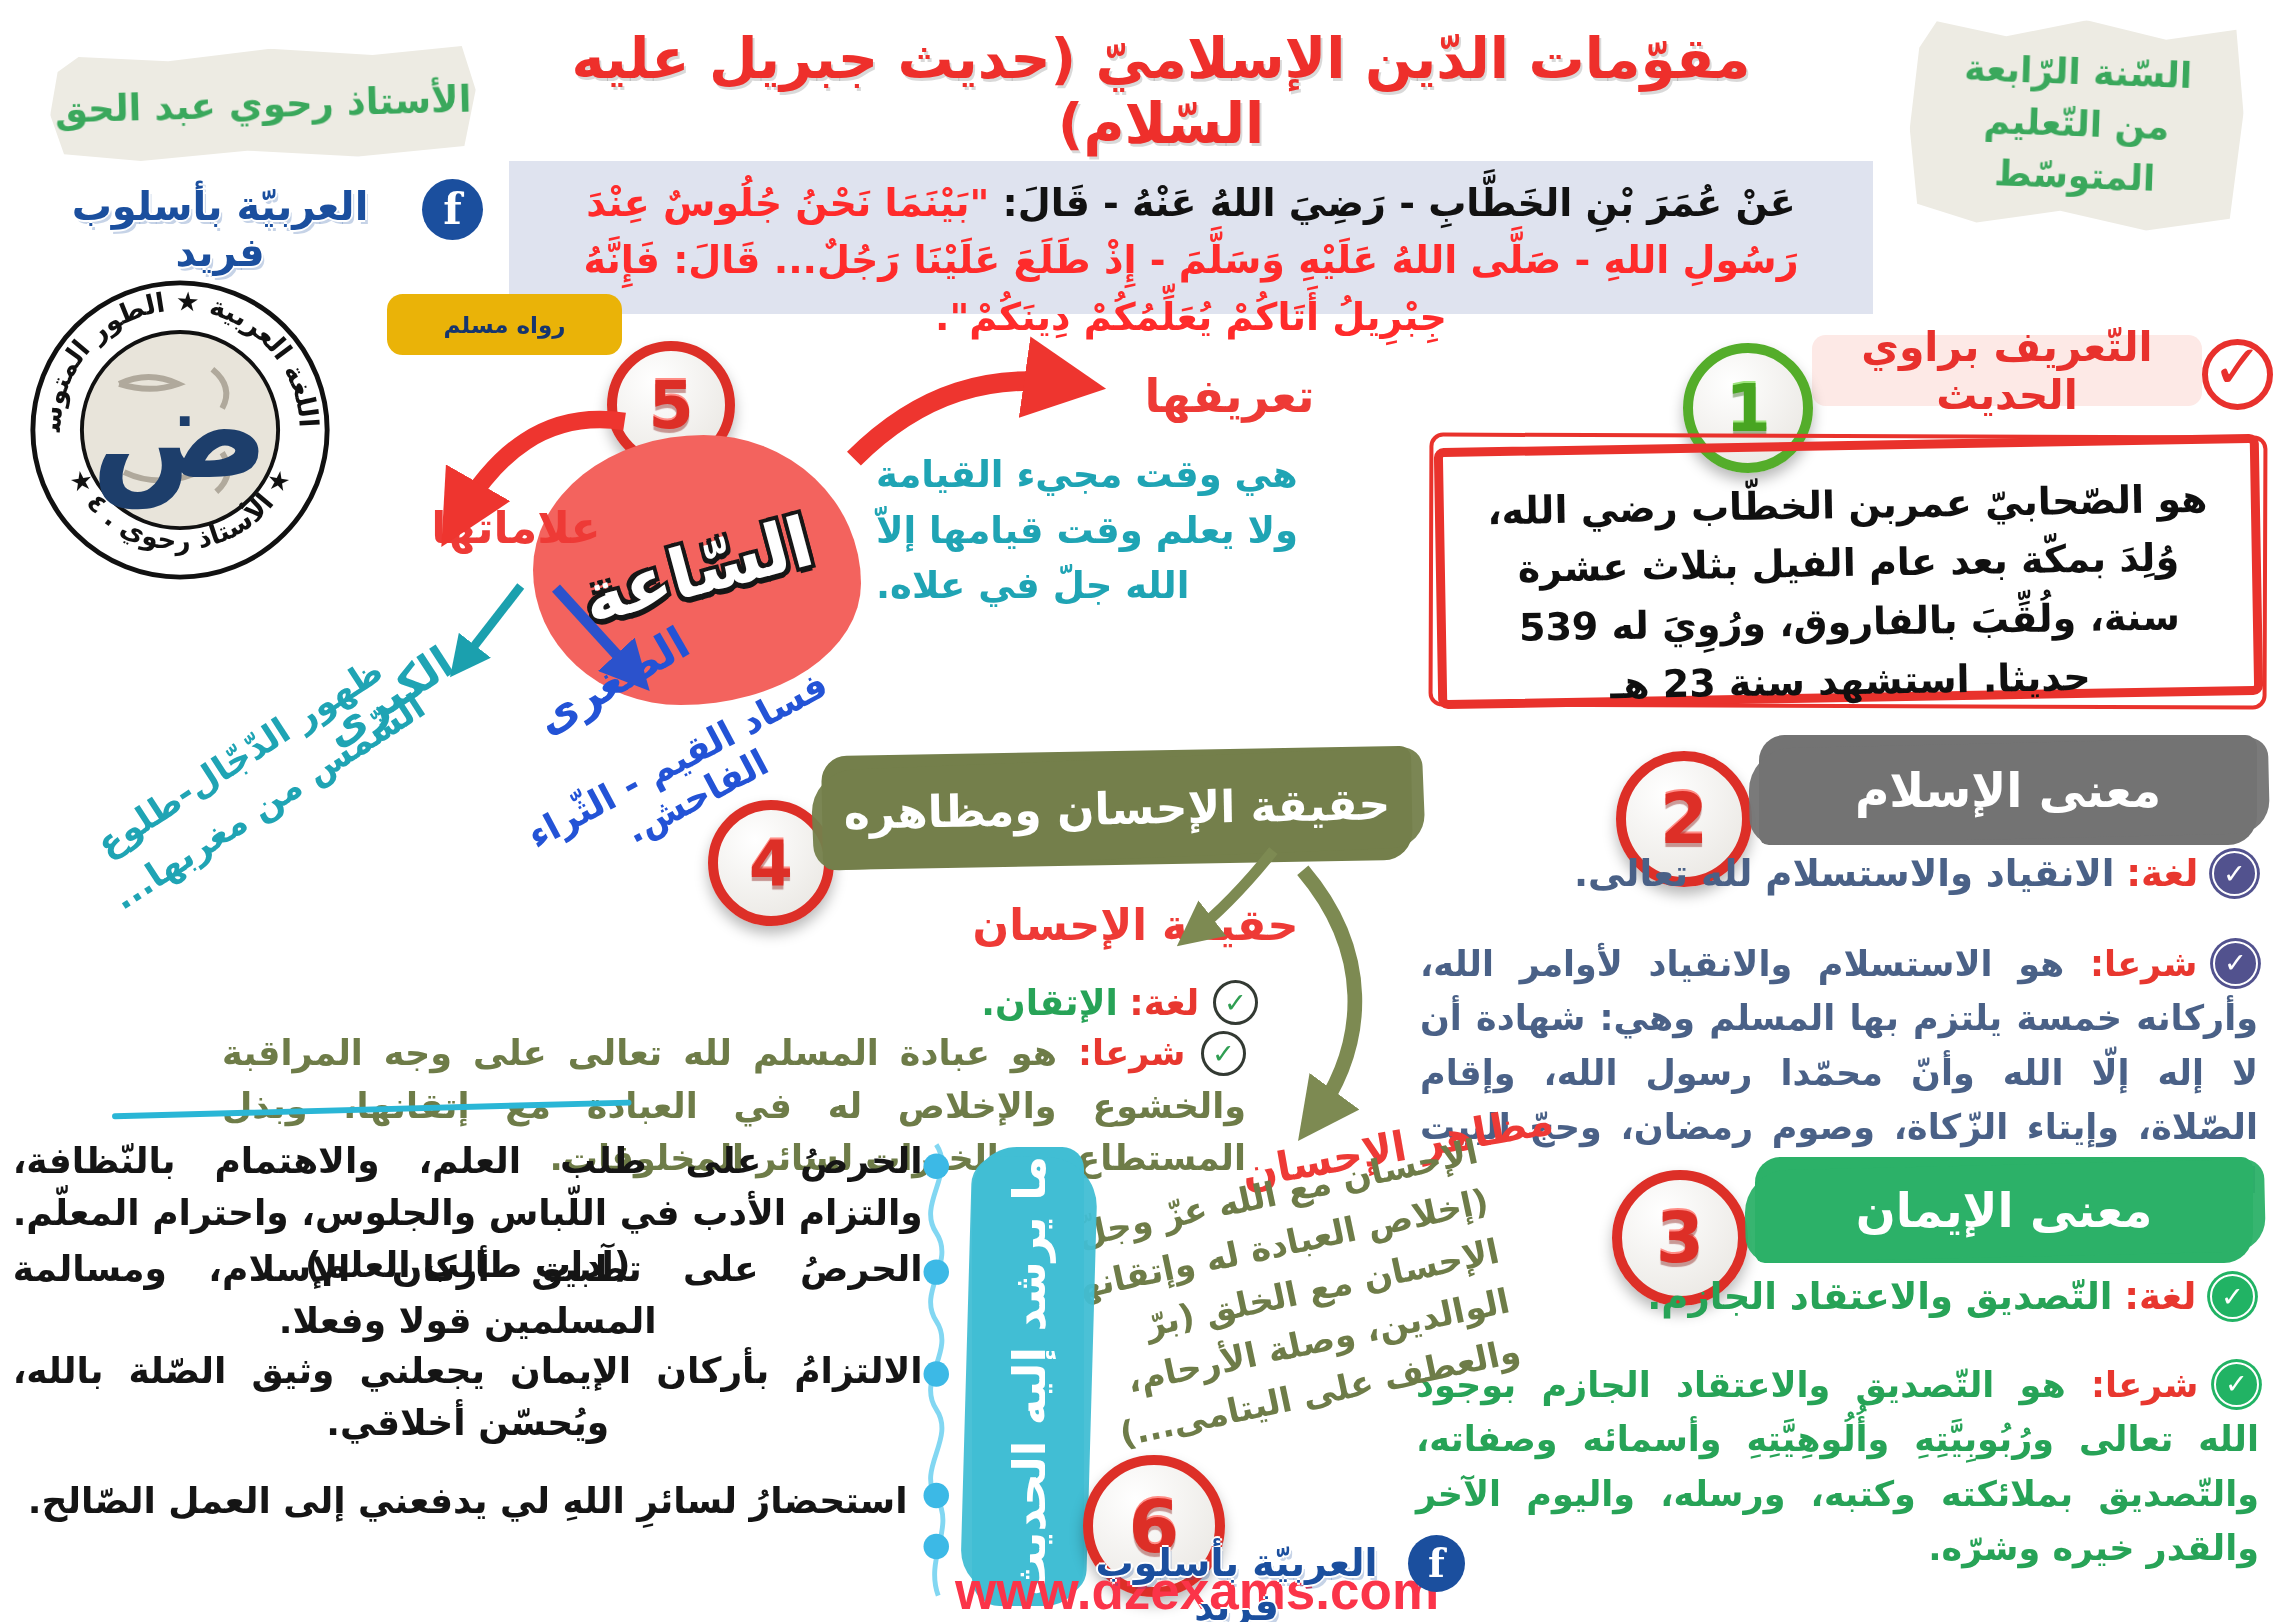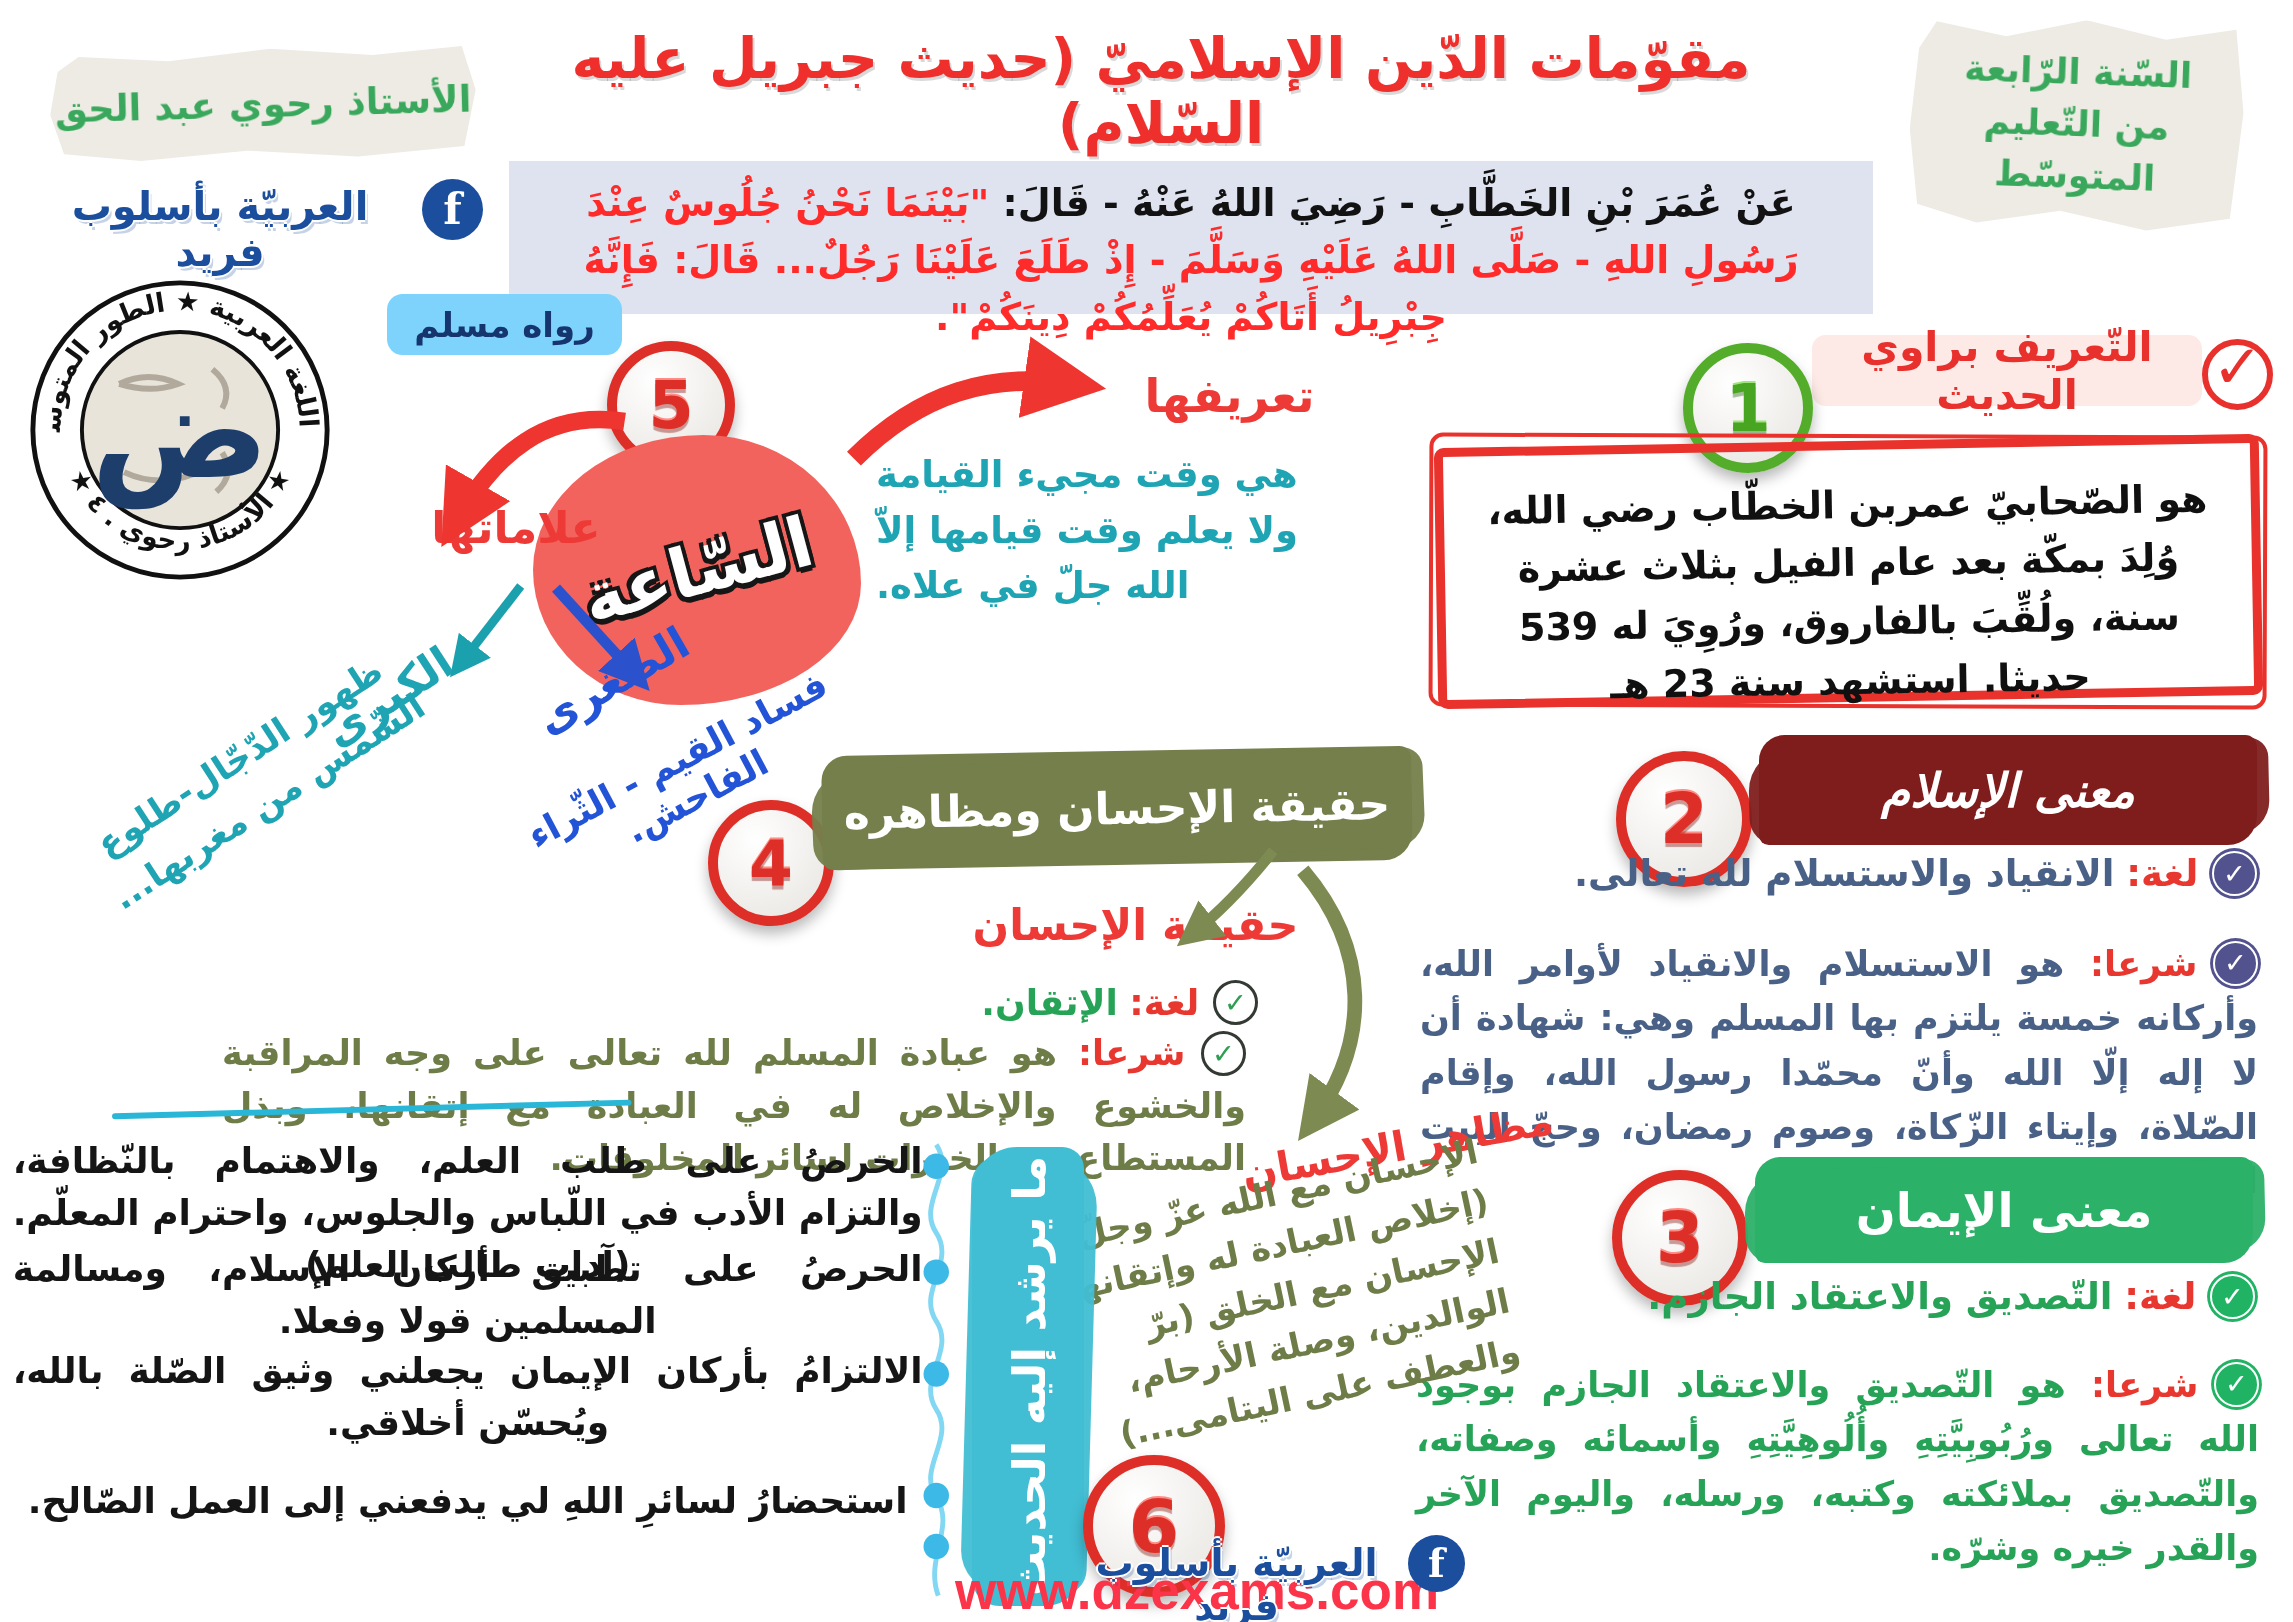--- a/index.html
+++ b/index.html
@@ -15,35 +15,35 @@
     clip-path:polygon(2% 16%,7% 3%,28% 9%,52% 0%,76% 8%,97% 2%,100% 42%,97% 93%,72% 100%,46% 92%,21% 99%,3% 91%,0% 55%);}
   .paper-left{left:51px;top:49px;width:426px;height:110px;font-size:37px;transform:rotate(-1.5deg);}
   .paper-right{left:1911px;top:19.6px;width:333px;height:208px;font-size:36px;line-height:1.45;transform:rotate(2deg);}
   .fb-text{color:#1b4f9e;font-weight:800;text-shadow:2px 0 0 #fff,-2px 0 0 #fff,0 2px 0 #fff,0 -2px 0 #fff,2.9px 3.9px 0 rgba(27,79,158,.25);}
   .fb-icon{border-radius:50%;background:#1b4f9e;color:#fff;font-weight:800;font-family:"DejaVu Serif",serif;}
 
   
   .hadith{left:510px;top:161px;width:1364px;height:153px;background:#dfe3ef;padding:13.7px 25.5px;box-sizing:border-box;
     font-size:38px;font-weight:800;line-height:1.5;text-align:center;color:#121212;}
   .hadith .quote{color:#ff2b2b;}
-  .rawi-badge{left:388px;top:294px;width:235px;height:61px;background:#7dd3fc;border-radius:15.7px;
-    color:#16356e;font-size:34px;font-weight:800;}
+  .rawi-badge{left:388px;top:294px;width:235px;height:61px;background:#eab308;border-radius:15.7px;
+    color:#16356e;font-size:23px;font-weight:800;}
 
   
   .nbadge{border-radius:50%;background:radial-gradient(circle at 35% 28%,#ffffff,#e7e4df);
     display:flex;align-items:center;justify-content:center;font-weight:800;
     box-shadow:0 7.8px 13.7px rgba(0,0,0,.28);}
   .nbadge.red{border:10.8px solid #dd2f27;color:#dd2f27;text-shadow:0 3.9px 1px rgba(130,10,5,.4),0 -2px 0 #ff8d86;}
   .nbadge.green{border:10.8px solid #54ad2a;color:#48a521;text-shadow:0 3.9px 1px rgba(30,90,5,.4),0 -2px 0 #9fe57e;}
 
   
   .banner{display:flex;align-items:center;justify-content:center;color:#fff;font-weight:800;z-index:2;}
   .banner::after{content:"";position:absolute;inset:7.8px -11.8px 5.9px -9.8px;background:inherit;
     border-radius:43px 19.6px 33px 25.5px;transform:rotate(-1.3deg);z-index:-1;opacity:.95;}
-  .banner.navy{background:#7f1d1d;border-radius:25.5px 11.8px 29px 9.8px;font-style:italic;}
+  .banner.navy{background:#737373;border-radius:25.5px 11.8px 29px 9.8px;}
   .banner.grass{background:#2cb168;border-radius:25.5px 11.8px 29px 9.8px;}
   .banner.olive{background:#747f4b;border-radius:25.5px 11.8px 29px 9.8px;}
   .vbanner{background:#41bed4;border-radius:45px 21.6px 39px 27.4px;z-index:1;}
   .vbanner::after{content:"";position:absolute;inset:9.8px -7.8px 11.8px -5.9px;background:inherit;
     border-radius:29px 49px 25.5px 43px;transform:rotate(1.6deg);z-index:-1;opacity:.95;}
   .vbanner .vtext{position:absolute;width:459px;height:112px;left:-173px;top:173px;transform:rotate(-90deg);
     display:flex;align-items:center;justify-content:center;color:#fff;font-size:45px;font-weight:800;direction:rtl;}
 
   
   .cb{width:45px;height:45px;min-width:45px;border-radius:50%;display:flex;align-items:center;justify-content:center;

